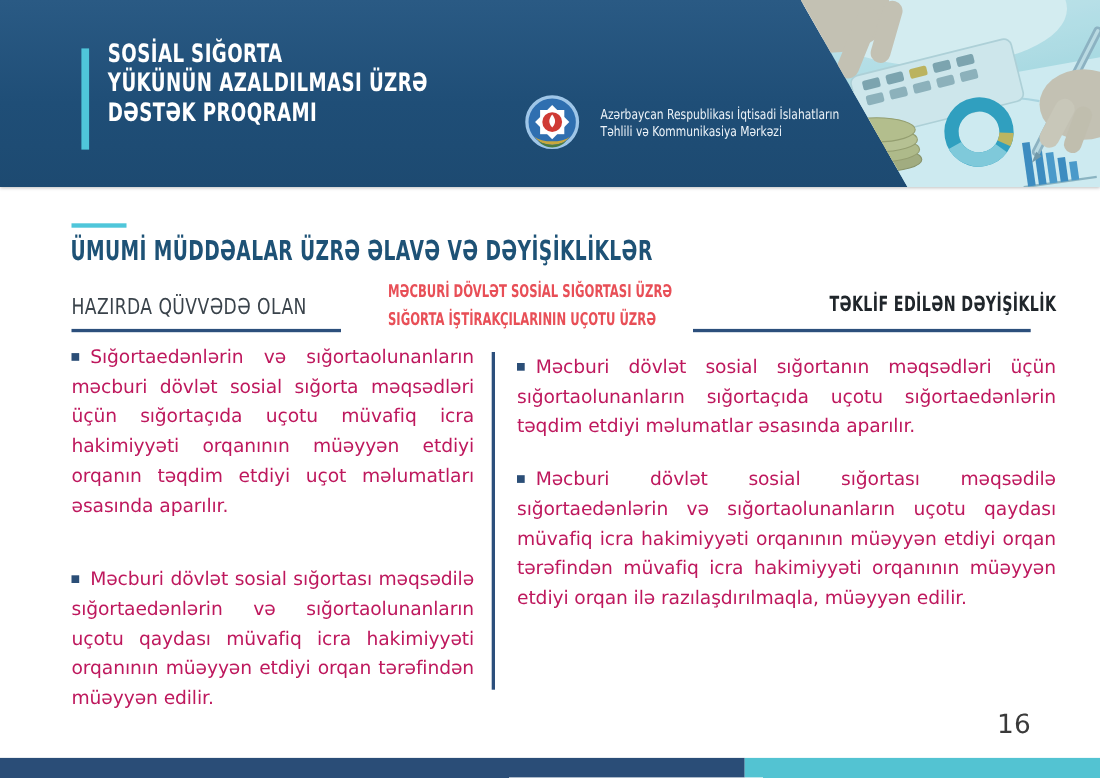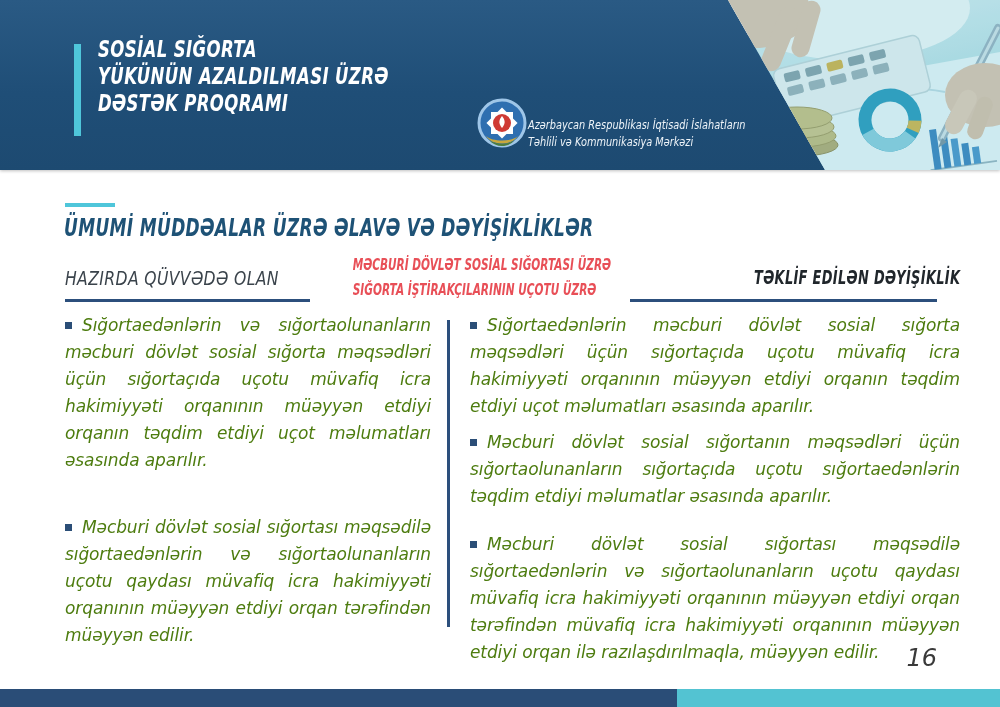--- a/index.html
+++ b/index.html
@@ -1,27 +1,27 @@
 <!DOCTYPE html>
 <html><head>
 <meta charset="utf-8">
 <style>
   * { margin:0; padding:0; box-sizing:border-box; }
   html,body { width:1000px; height:707px; background:#ffffff; font-family:"DejaVu Sans", sans-serif; }
-  .slide { position:relative; width:1000px; height:707px; overflow:hidden; background:#ffffff;font-style:italic; }
+  .slide { position:relative; width:1000px; height:707px; overflow:hidden; background:#ffffff; }
 
   
   .header-band { position:absolute; left:0; top:0; width:1000px; height:170px;
     background:linear-gradient(180deg,#2a5a84 0%,#1f4e77 55%,#1d4a71 100%);
     box-shadow:0 1px 3px rgba(0,0,0,.25); }
   .accent-bar { position:absolute; left:74px; top:44px; width:7px; height:92px; background:#4fc6da; }
   .slide-title { position:absolute; left:98px; top:36px; color:#ffffff; font-weight:bold;
     font-size:23px; line-height:27px; transform:scaleX(0.72); transform-origin:left top;
     letter-spacing:0.5px; white-space:nowrap; }
-  .org-group { position:absolute; left:476px; top:98px; display:flex; align-items:flex-end; gap:0; }
+  .org-group { position:absolute; left:476px; top:86px; display:flex; align-items:center; gap:18px; }
   .org-text { color:#eef4f9; font-size:12.5px; line-height:16.5px; transform:scaleX(0.78);
     transform-origin:left center; white-space:nowrap; }
 
   
   .header-photo { position:absolute; left:700px; top:0; width:300px; height:170px;
     clip-path:polygon(28px 0, 100% 0, 100% 100%, 125px 100%); }
 
   
   .section-accent { position:absolute; left:65px; top:203px; width:50px; height:4px; background:#4fc6da; }
   .section-title { position:absolute; left:64px; top:213px; color:#1e5276; font-weight:bold;
@@ -35,21 +35,21 @@
   .col-header-center .cline { display:block; transform:scaleX(0.66); transform-origin:center top; white-space:nowrap; }
   .col-header-right { position:absolute; right:40px; top:266px; color:#20262b; font-weight:bold;
     font-size:19px; transform:scaleX(0.68); transform-origin:right top; white-space:nowrap; letter-spacing:0.5px; }
 
   .rule-left  { position:absolute; left:65px;  top:299px; width:245px; height:3px; background:#2c4f7c; }
   .rule-right { position:absolute; left:630px; top:299px; width:307px; height:3px; background:#2c4f7c; }
   .divider-v  { position:absolute; left:447px; top:320px; width:3px; height:307px; background:#2c4f7c; }
 
   .col-left  { position:absolute; left:65px;  top:312px; width:366px; }
   .col-right { position:absolute; left:470px; top:312px; width:490px; }
-  .body-par { font-size:17px; line-height:27px; color:#4d7c0f; text-align:justify; letter-spacing:-0.1px; }
+  .body-par { font-size:17px; line-height:27px; color:#be185d; text-align:justify; letter-spacing:-0.1px; }
   .col-left  .p2 { margin-top:40px; }
   .col-right .p2 { margin-top:9px; }
   .col-right .p3 { margin-top:21px; }
   .bullet { display:inline-block; width:7px; height:7px; background:#2b4e77; margin-right:10px;
     transform:translateY(-2px); }
 
   .page-number { position:absolute; right:63px; top:644px; font-size:24px; color:#3a3a3a; }
 
   
   .footer-navy { position:absolute; left:0; bottom:0; width:677px; height:18px; background:#2a4d77; }
@@ -171,21 +171,20 @@
   <div class="rule-left"></div>
   <div class="rule-right"></div>
   <div class="divider-v"></div>
 
   <div class="col-left">
     <p class="body-par"><span class="bullet"></span><span>Sığortaedənlərin və sığortaolunanların məcburi dövlət sosial sığorta məqsədləri üçün sığortaçıda uçotu müvafiq icra hakimiyyəti orqanının müəyyən etdiyi orqanın təqdim etdiyi uçot məlumatları əsasında aparılır.</span></p>
     <p class="body-par p2"><span class="bullet"></span><span>Məcburi dövlət sosial sığortası məqsədilə sığortaedənlərin və sığortaolunanların uçotu qaydası müvafiq icra hakimiyyəti orqanının müəyyən etdiyi orqan tərəfindən müəyyən edilir.</span></p>
   </div>
 
   <div class="col-right">
-    <p class="body-par"><span class="bullet"></span><span>Sığortaedənlərin məcburi dövlət sosial sığorta məqsədləri üçün sığortaçıda uçotu müvafiq icra hakimiyyəti orqanının müəyyən etdiyi orqanın təqdim etdiyi uçot məlumatları əsasında aparılır.</span></p>
     <p class="body-par p2"><span class="bullet"></span><span>Məcburi dövlət sosial sığortanın məqsədləri üçün sığortaolunanların sığortaçıda uçotu sığortaedənlərin təqdim etdiyi məlumatlar əsasında aparılır.</span></p>
     <p class="body-par p3"><span class="bullet"></span><span>Məcburi dövlət sosial sığortası məqsədilə sığortaedənlərin və sığortaolunanların uçotu qaydası müvafiq icra hakimiyyəti orqanının müəyyən etdiyi orqan tərəfindən müvafiq icra hakimiyyəti orqanının müəyyən etdiyi orqan ilə razılaşdırılmaqla, müəyyən edilir.</span></p>
   </div>
 
   <div class="page-number">16</div>
 
   <div class="footer-navy"></div>
   <div class="footer-teal"></div>
 
 </div>

